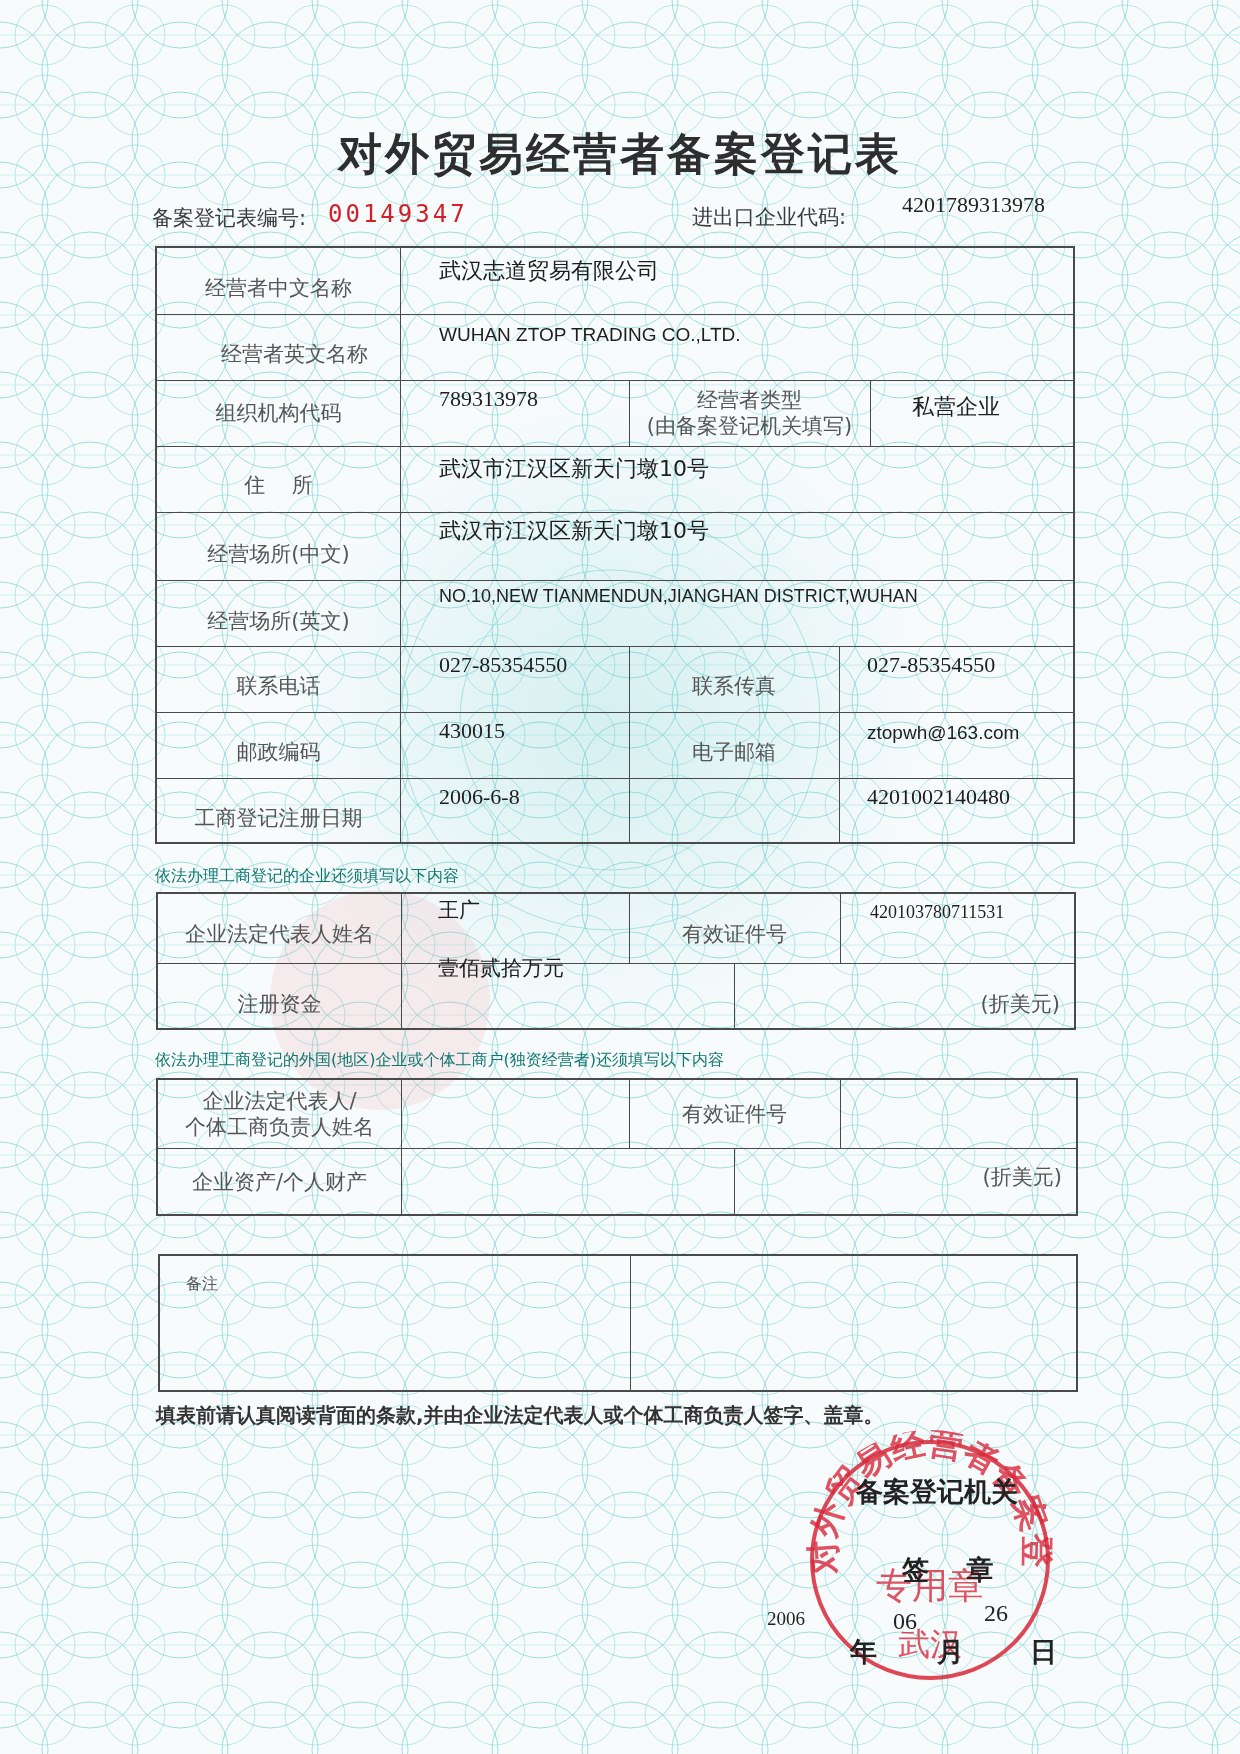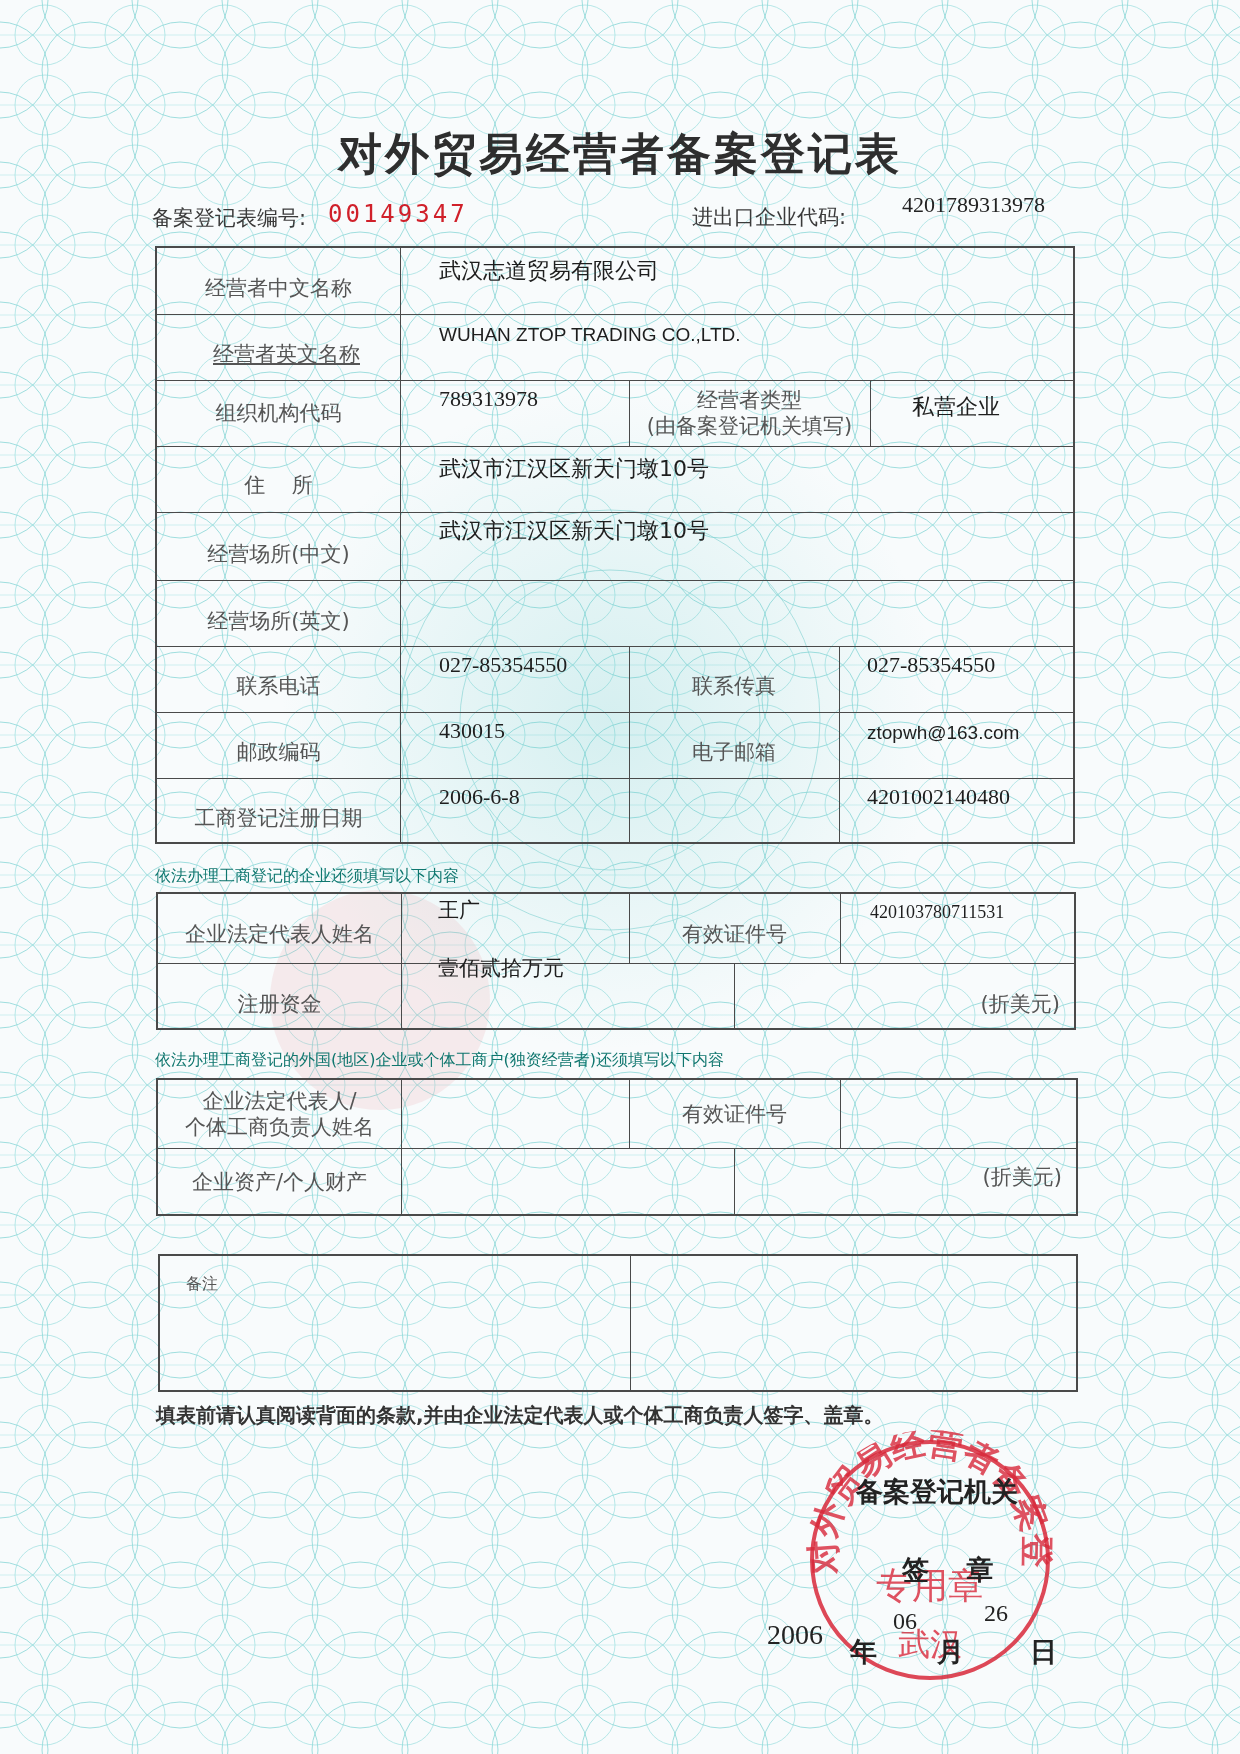--- a/index.html
+++ b/index.html
@@ -65,41 +65,42 @@
 
   <div style="position:absolute; top:0; bottom:0; left:243px; border-left:1.5px solid #4a4a4a;"></div>
 
   <div style="position:absolute; top:132px; height:66px; left:472px; border-left:1.5px solid #4a4a4a;"></div>
   <div style="position:absolute; top:132px; height:66px; left:713px; border-left:1.5px solid #4a4a4a;"></div>
 
   <div style="position:absolute; top:398px; bottom:0; left:472px; border-left:1.5px solid #4a4a4a;"></div>
   <div style="position:absolute; top:398px; bottom:0; left:682px; border-left:1.5px solid #4a4a4a;"></div>
 
   <div class="lbl" style="left:0; top:0; width:243px; height:66px; padding-top:14px;">经营者中文名称</div>
-  <div class="lbl" style="left:8px; top:66px; width:243px; height:66px; padding-top:14px;text-decoration:underline;">经营者英文名称</div>
+  <div class="lbl" style="left:16px; top:66px; width:243px; height:66px; padding-top:14px;">经营者英文名称</div>
   <div class="lbl" style="left:0; top:132px; width:243px; height:66px; ">组织机构代码</div>
   <div class="lbl" style="left:472px; top:132px; width:241px; height:66px; flex-direction:column;">
     <span>经营者类型</span>
     <span>(由备案登记机关填写)</span>
   </div>
   <div class="lbl" style="left:0; top:198px; width:243px; height:66px; padding-top:12px; white-space:pre;">住    所</div>
   <div class="lbl" style="left:0; top:264px; width:243px; height:68px; padding-top:16px;">经营场所(中文)</div>
   <div class="lbl" style="left:0; top:332px; width:243px; height:66px; padding-top:16px;">经营场所(英文)</div>
   <div class="lbl" style="left:0; top:398px; width:243px; height:66px; padding-top:14px;">联系电话</div>
   <div class="lbl" style="left:472px; top:398px; width:210px; height:66px; padding-top:14px;">联系传真</div>
   <div class="lbl" style="left:0; top:464px; width:243px; height:66px; padding-top:14px;">邮政编码</div>
   <div class="lbl" style="left:472px; top:464px; width:210px; height:66px; padding-top:14px;">电子邮箱</div>
   <div class="lbl" style="left:0; top:530px; width:243px; height:66px; padding-top:14px;">工商登记注册日期</div>
 
   <div class="val" style="left:282px; top:8px;">武汉志道贸易有限公司</div>
   <div class="val sansv" style="left:282px; top:76px;">WUHAN ZTOP TRADING CO.,LTD.</div>
   <div class="val serifv" style="left:282px; top:138px;">789313978</div>
   <div class="val" style="left:755px; top:144px;">私营企业</div>
   <div class="val" style="left:282px; top:206px;">武汉市江汉区新天门墩10号</div>
   <div class="val" style="left:282px; top:268px;">武汉市江汉区新天门墩10号</div>
+  <div class="val sansv" style="left:282px; top:338px; font-size:18px;">NO.10,NEW TIANMENDUN,JIANGHAN DISTRICT,WUHAN</div>
   <div class="val serifv" style="left:282px; top:404px;">027-85354550</div>
   <div class="val serifv" style="left:710px; top:404px;">027-85354550</div>
   <div class="val serifv" style="left:282px; top:470px;">430015</div>
   <div class="val sansv" style="left:710px; top:474px;">ztopwh@163.com</div>
   <div class="val serifv" style="left:282px; top:536px;">2006-6-8</div>
   <div class="val serifv" style="left:710px; top:536px;">4201002140480</div>
 </div>
 
 <div class="abs section" style="left:155px; top:866px;">依法办理工商登记的企业还须填写以下内容</div>
 <div class="grid" style="left:156px; top:892px; width:920px; height:138px;">
@@ -151,18 +152,18 @@
   <text font-size="34" fill="#d8283a" opacity="0.8" font-family="DejaVu Sans, sans-serif" font-weight="bold">
     <textPath href="#arc" startOffset="2%">对外贸易经营者备案登记</textPath>
   </text>
   <text x="130" y="168" text-anchor="middle" font-size="36" fill="#d8283a" opacity="0.8" font-family="DejaVu Sans, sans-serif">专用章</text>
   <text x="130" y="225" text-anchor="middle" font-size="32" fill="#d8283a" opacity="0.8" font-family="DejaVu Sans, sans-serif">武汉</text>
 </svg>
 
 <div class="abs" style="left:856px; top:1474px; font-size:27px; font-weight:bold; color:#222; z-index:4;">备案登记机关</div>
 <div class="abs" style="left:902px; top:1552px; font-size:27px; font-weight:bold; color:#222; white-space:pre; z-index:4;">签    章</div>
 
-<div class="abs serifv" style="left:767px; top:1608px; font-size:28px; color:#222; z-index:4;margin-top:11px;">2006</div>
+<div class="abs serifv" style="left:767px; top:1608px; font-size:19px; color:#222; z-index:4;">2006</div>
 <div class="abs serifv" style="left:893px; top:1608px; font-size:24px; color:#222; z-index:4;">06</div>
 <div class="abs serifv" style="left:984px; top:1600px; font-size:24px; color:#222; z-index:4;">26</div>
 <div class="abs" style="left:850px; top:1634px; font-size:27px; font-weight:bold; color:#222; z-index:4;">年</div>
 <div class="abs" style="left:937px; top:1634px; font-size:27px; font-weight:bold; color:#222; z-index:4;">月</div>
 <div class="abs" style="left:1030px; top:1634px; font-size:27px; font-weight:bold; color:#222; z-index:4;">日</div>
 
 </body></html>

